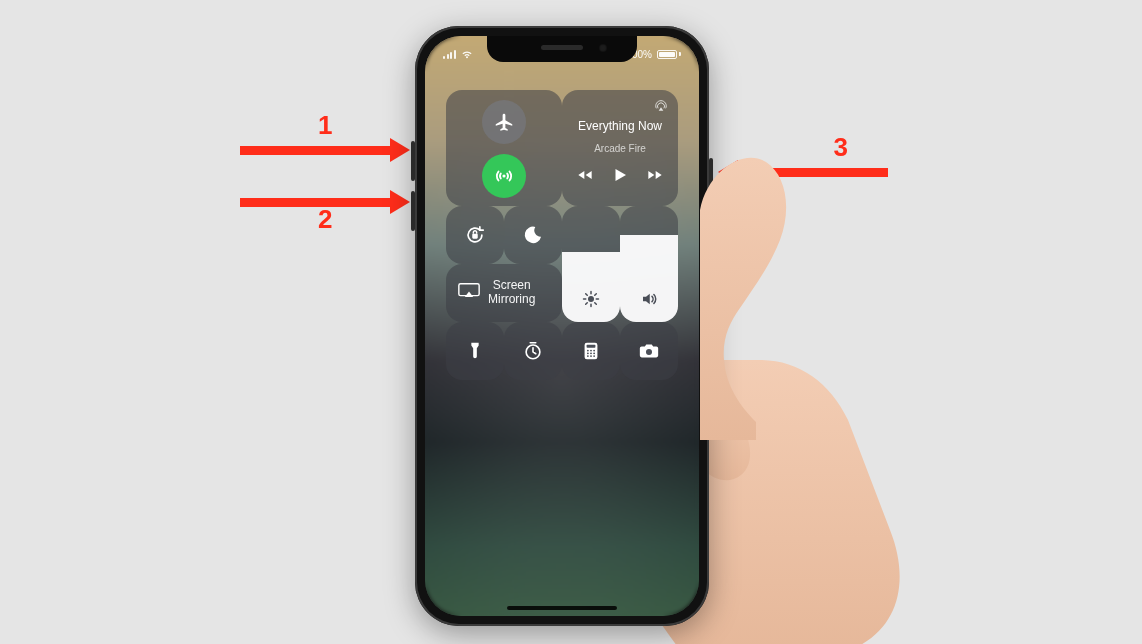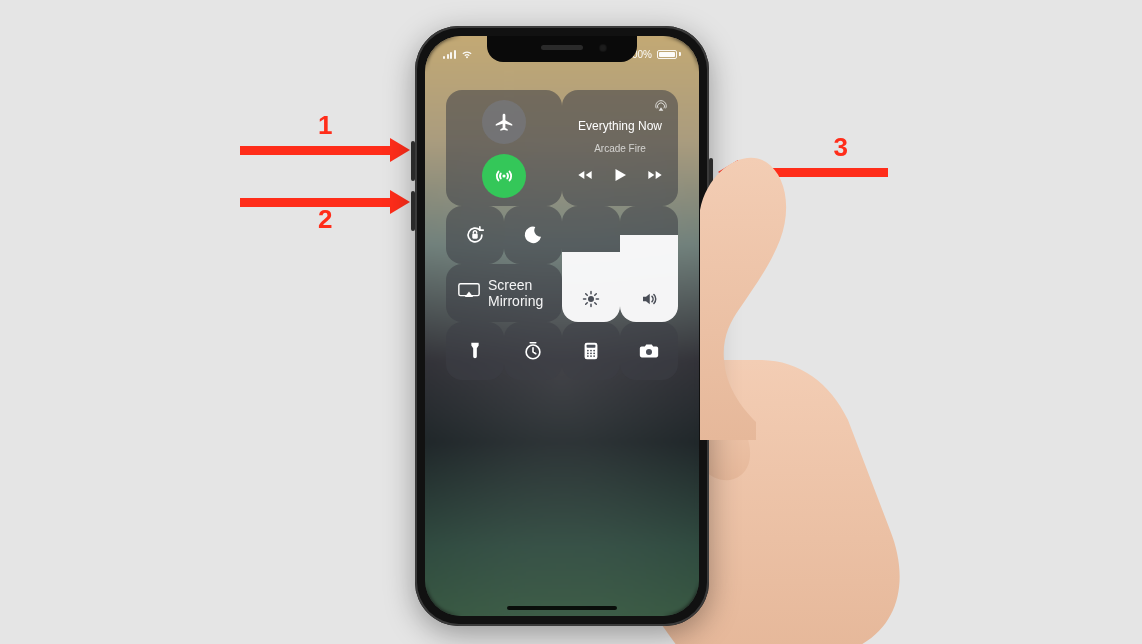--- a/index.html
+++ b/index.html
@@ -136,21 +136,21 @@
   .music .controls .play svg { width: 18px; height: 18px; }
 
   
   .vslider { background: rgba(60,62,70,.55); border-radius: 16px; position: relative; overflow: hidden; width: 58px; }
   .vslider .fill { position: absolute; left: 0; right: 0; bottom: 0; background: rgba(255,255,255,.95); }
   .bright .fill { height: 60%; }
   .vol .fill    { height: 75%; }
   .vslider .knob-icon { position: absolute; left: 50%; bottom: 10px; transform: translateX(-50%); color: #4a4e57; }
   .vslider .knob-icon svg { width: 18px; height: 18px; }
 
-  .mirror .label { font-size: 14px; color: rgba(255,255,255,.95); line-height: 1.15; }
+  .mirror .label { font-size: 12px; color: rgba(255,255,255,.95); line-height: 1.15; text-align: center; }
   .mirror svg { width: 22px; height: 18px; }
 
   
   .arrow { position: absolute; display: flex; align-items: center; z-index: 2; }
   .arrow .shaft { height: 9px; background: #ff2d1a; }
   .arrow .head-right {
     width: 0; height: 0; border-top: 12px solid transparent; border-bottom: 12px solid transparent;
     border-left: 20px solid #ff2d1a;
   }
   .arrow .head-left {

